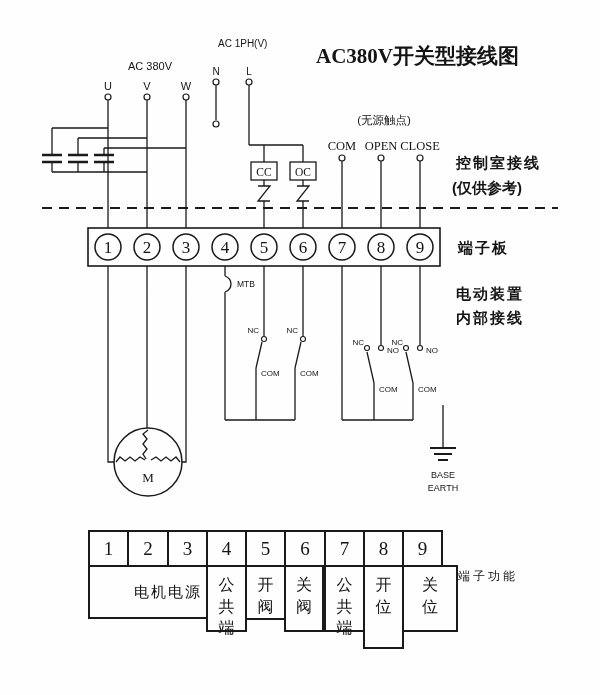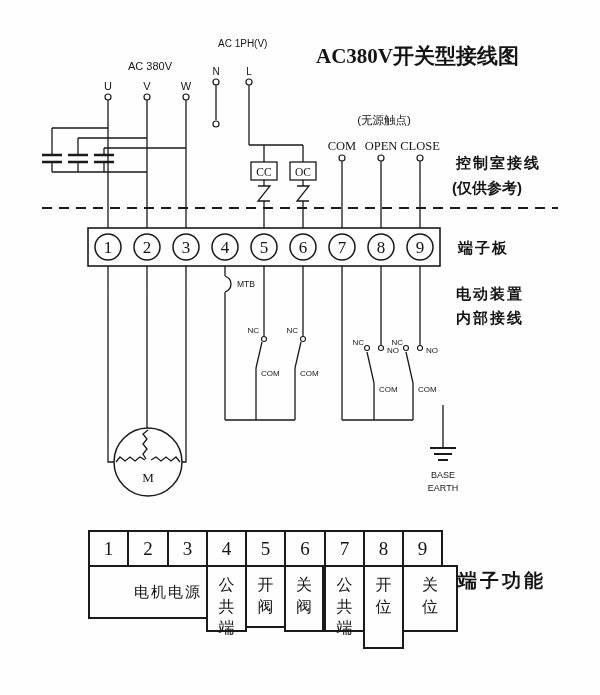--- a/index.html
+++ b/index.html
@@ -6,21 +6,21 @@
   .page{position:relative;width:600px;height:695px;background:#fefefe;font-family:"Liberation Sans",sans-serif;color:#141414;overflow:hidden;}
   .diagram{position:absolute;left:0;top:0;}
   svg text{font-family:"Liberation Sans",sans-serif;fill:#141414;}
   svg text.serif{font-family:"Liberation Serif",serif;}
   .ftable{position:absolute;left:88px;top:530px;width:356px;height:103px;}
   .cell{position:absolute;box-sizing:border-box;border:2px solid #1a1a1a;display:flex;align-items:center;justify-content:center;background:transparent;}
   .num{font-family:"Liberation Serif",serif;font-size:19px;}
   .vcell{align-items:flex-start;}
   .vtext{width:1.15em;margin:7px auto 0;word-break:break-all;line-height:1.35;font-size:16px;text-align:center;}
   .mlabel{font-size:15px;letter-spacing:2px;}
-  .side-label{position:absolute;font-size:19px;font-weight:bold;letter-spacing:3px;}
+  .side-label{position:absolute;font-size:12px;font-weight:normal;letter-spacing:3px;}
 </style>
 </head>
 <body>
 
 <div class="page">
 
   <svg class="diagram" width="600" height="695" viewBox="0 0 600 695">
 
     <path fill="none" stroke="#1a1a1a" stroke-width="1.3" d="M108,100 V234 M147,100 V234 M186,100 V234
          M108,128 H52 M52,128 V155 M147,138 H78 M78,138 V155 M186,148 H104 M104,148 V155
@@ -149,21 +149,21 @@
     <div class="cell num" style="left:196px;top:0px;width:42px;height:37px;">6</div>
     <div class="cell num" style="left:236px;top:0px;width:41px;height:37px;">7</div>
     <div class="cell num" style="left:275px;top:0px;width:41px;height:37px;">8</div>
     <div class="cell num" style="left:314px;top:0px;width:41px;height:37px;">9</div>
 
     <div class="cell mlabel" style="left:0px;top:35px;width:120px;height:54px;padding-left:40px;">电机电源</div>
 
     <div class="cell vcell" style="left:118px;top:35px;width:41px;height:67px;">
       <div class="vtext">公共端</div>
     </div>
-    <div class="cell vcell" style="left:157px;top:35px;width:41px;height:63px;">
+    <div class="cell vcell" style="left:157px;top:35px;width:41px;height:55px;">
       <div class="vtext">开阀</div>
     </div>
     <div class="cell vcell" style="left:196px;top:35px;width:40px;height:67px;">
       <div class="vtext">关阀</div>
     </div>
     <div class="cell vcell" style="left:236px;top:35px;width:41px;height:67px;">
       <div class="vtext">公共端</div>
     </div>
     <div class="cell vcell" style="left:275px;top:35px;width:41px;height:84px;">
       <div class="vtext">开位</div>

